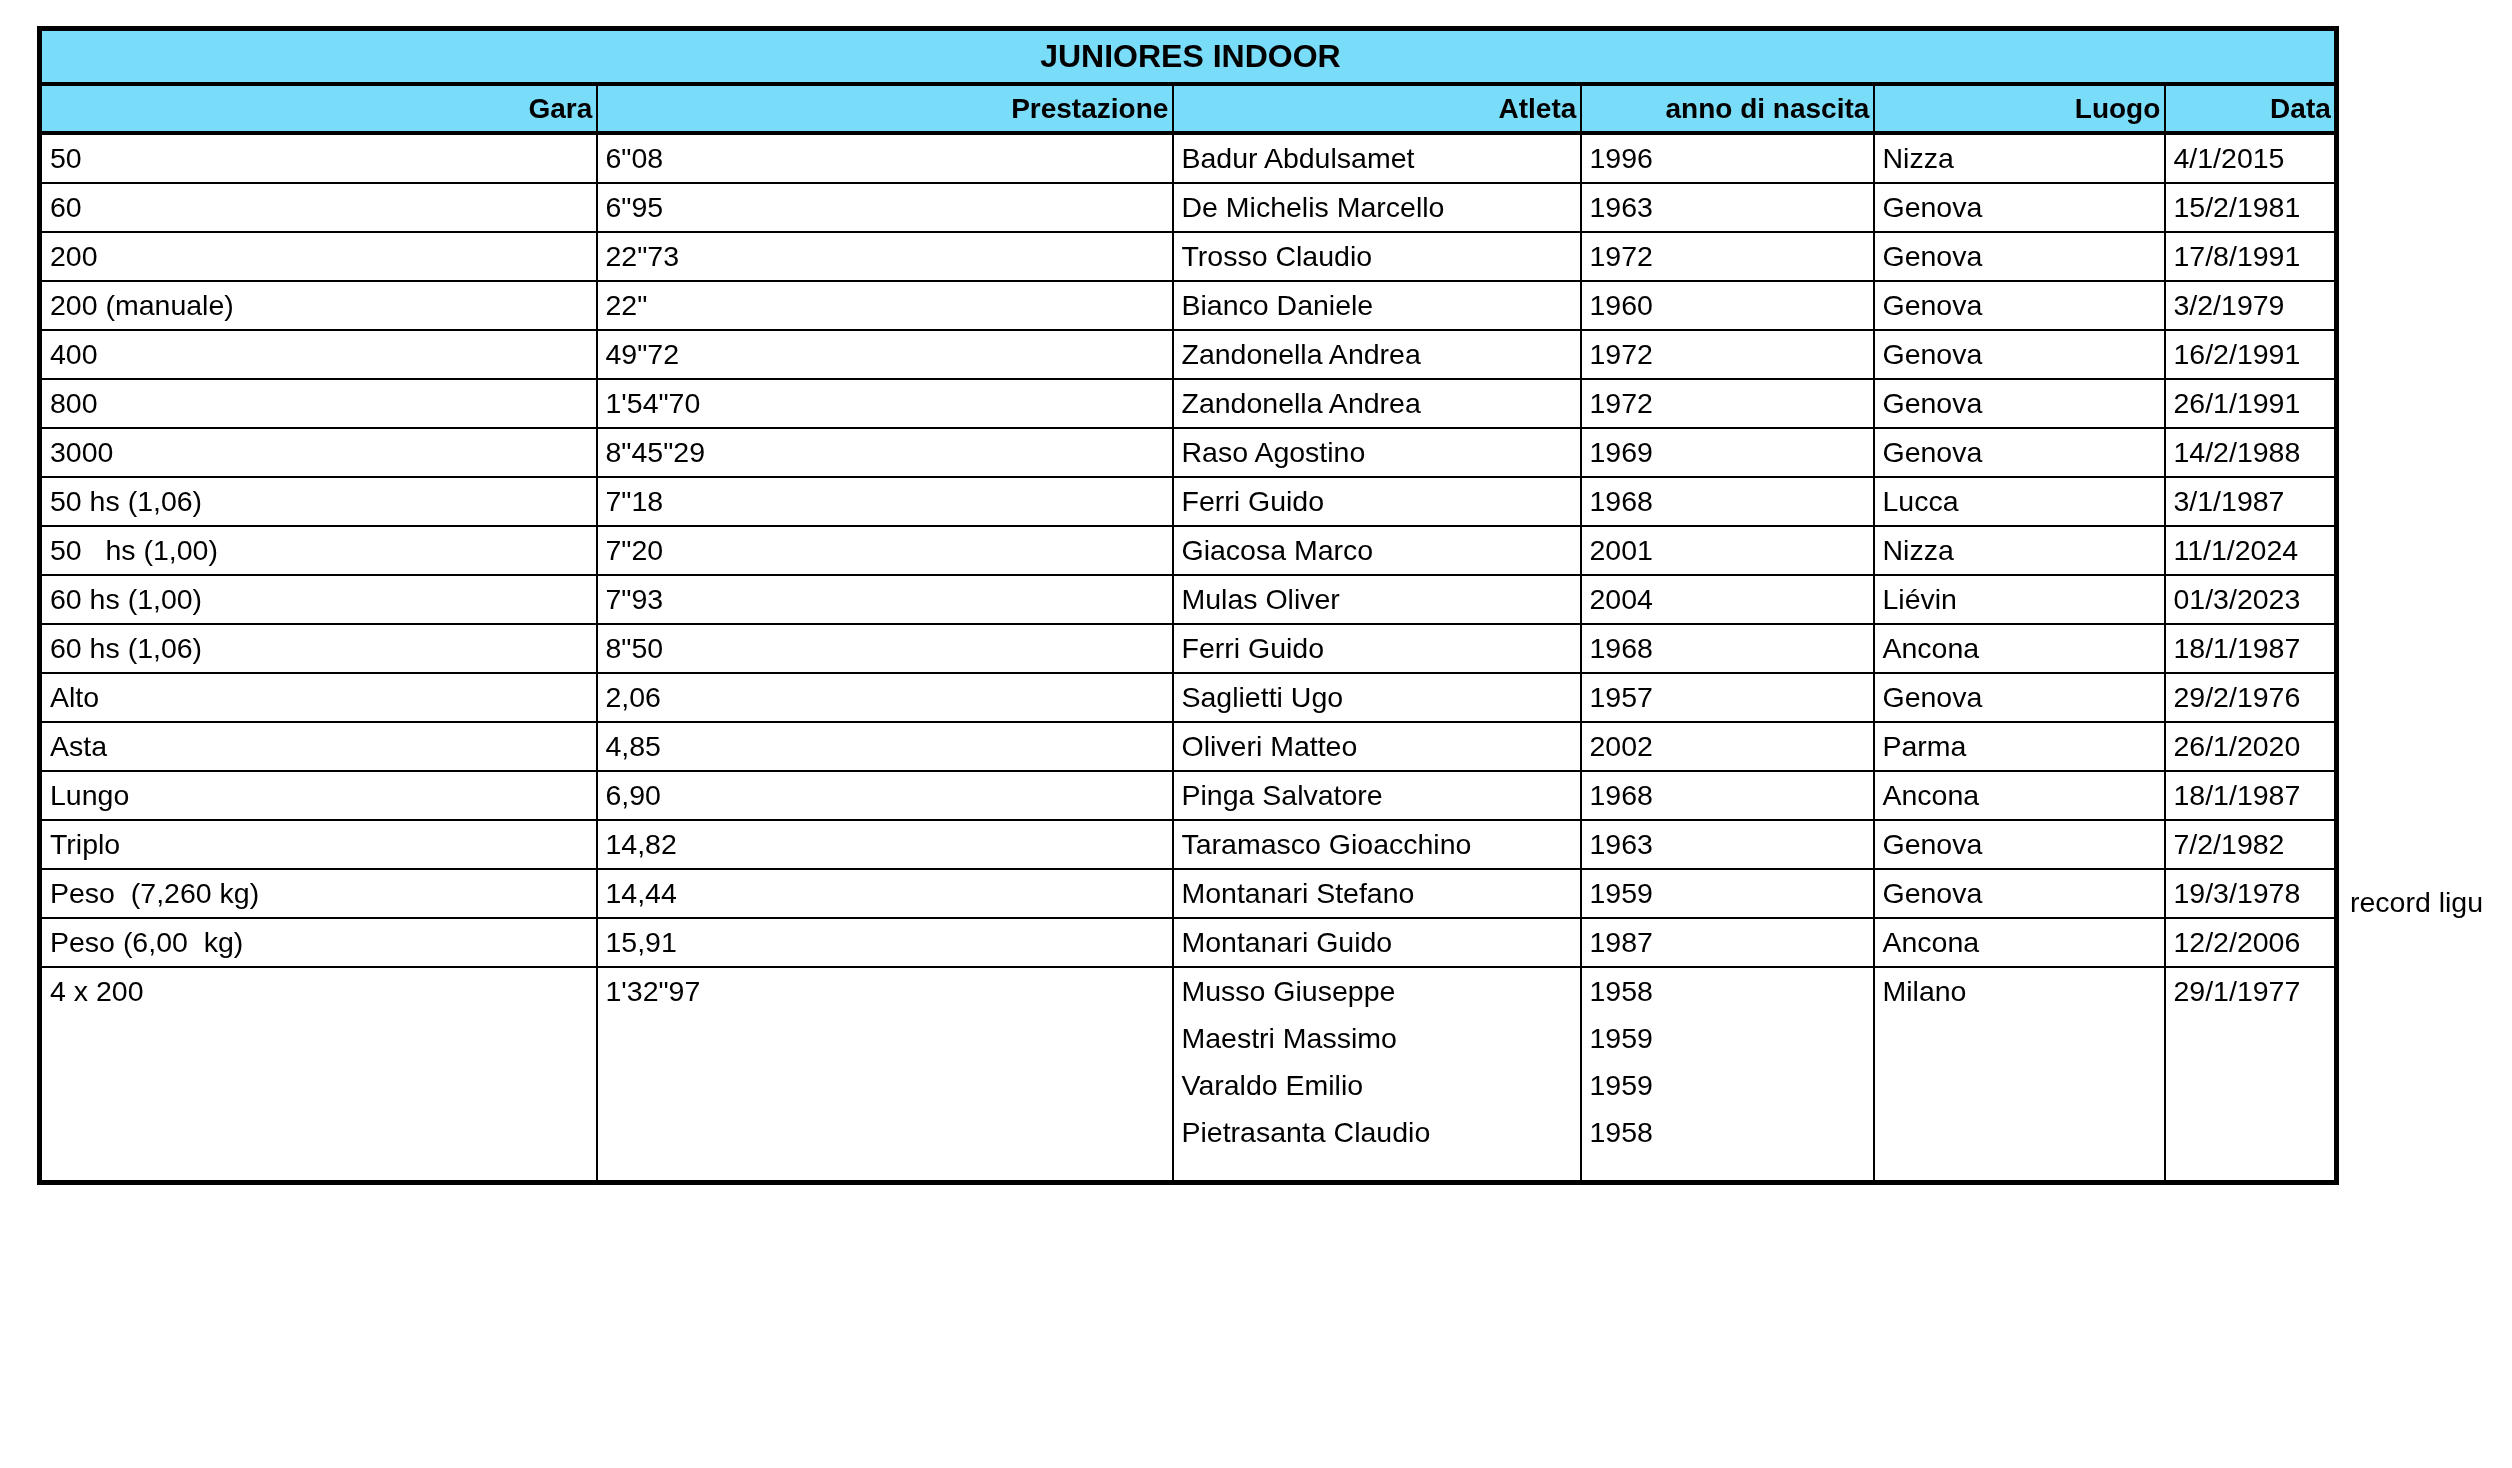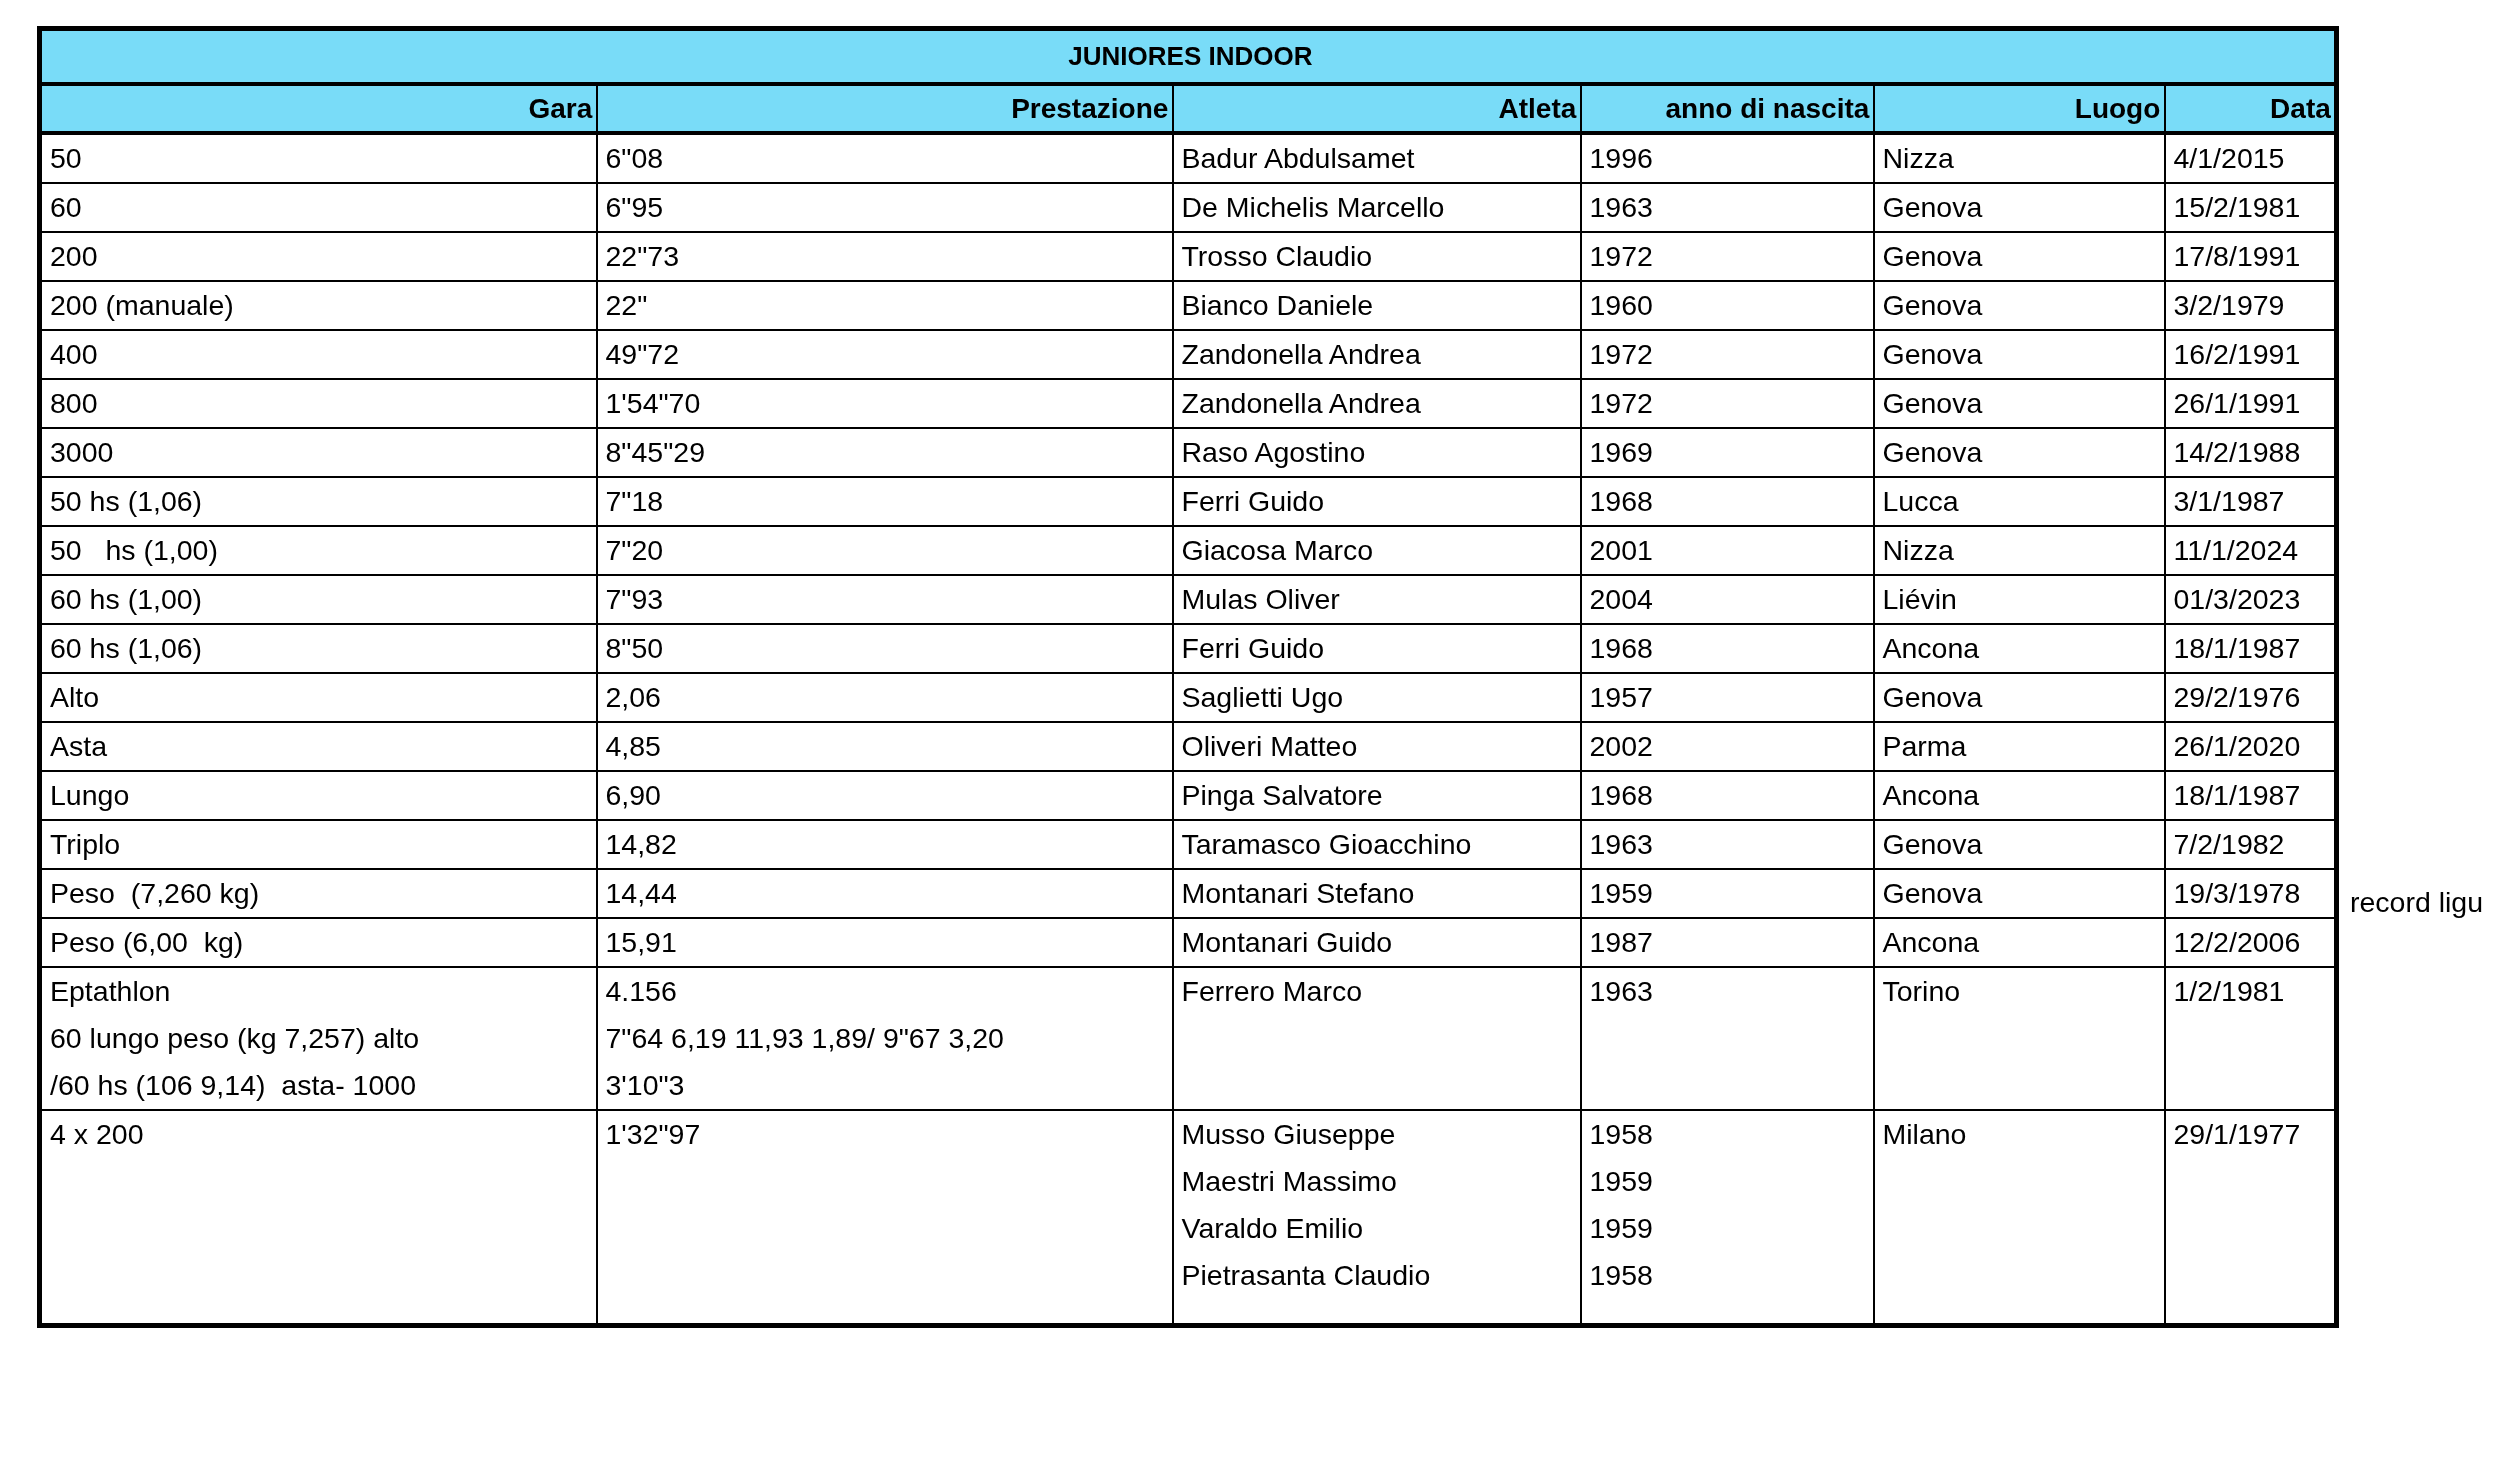--- a/index.html
+++ b/index.html
@@ -24,21 +24,21 @@
     padding:0 3.2px 0 8px;
     font-size:28.5px;
     line-height:47px;
     white-space:pre;
     vertical-align:top;
     text-align:left;
     overflow:hidden;
   }
   tr.title-row th{
     background:var(--hdr-bg);
-    text-align:center;font-weight:bold;font-size:26px;
+    text-align:center;font-weight:bold;font-size:32px;
     height:51px;line-height:51px;
     border-bottom:4.7px solid #000;
   }
   tr.header-row th{
     background:var(--hdr-bg);
     text-align:right;font-weight:bold;font-size:28px;
     height:45px;line-height:45px;
     border-bottom:4.7px solid #000;
   }
   tr.data-row{height:47px;}
@@ -204,32 +204,20 @@
         <td>Genova</td>
         <td>19/3/1978</td>
       </tr>
       <tr class="data-row">
         <td>Peso (6,00  kg)</td>
         <td>15,91</td>
         <td>Montanari Guido</td>
         <td>1987</td>
         <td>Ancona</td>
         <td>12/2/2006</td>
-      </tr>
-      <tr class="data-row tall3">
-        <td>Eptathlon
-60 lungo peso (kg 7,257) alto
-/60 hs (106 9,14)  asta- 1000</td>
-        <td>4.156
-7"64 6,19 11,93 1,89/ 9"67 3,20
-3'10"3</td>
-        <td>Ferrero Marco</td>
-        <td>1963</td>
-        <td>Torino</td>
-        <td>1/2/1981</td>
       </tr>
       <tr class="data-row tall45">
         <td>4 x 200</td>
         <td>1'32"97</td>
         <td>Musso Giuseppe
 Maestri Massimo
 Varaldo Emilio
 Pietrasanta Claudio</td>
         <td>1958
 1959

